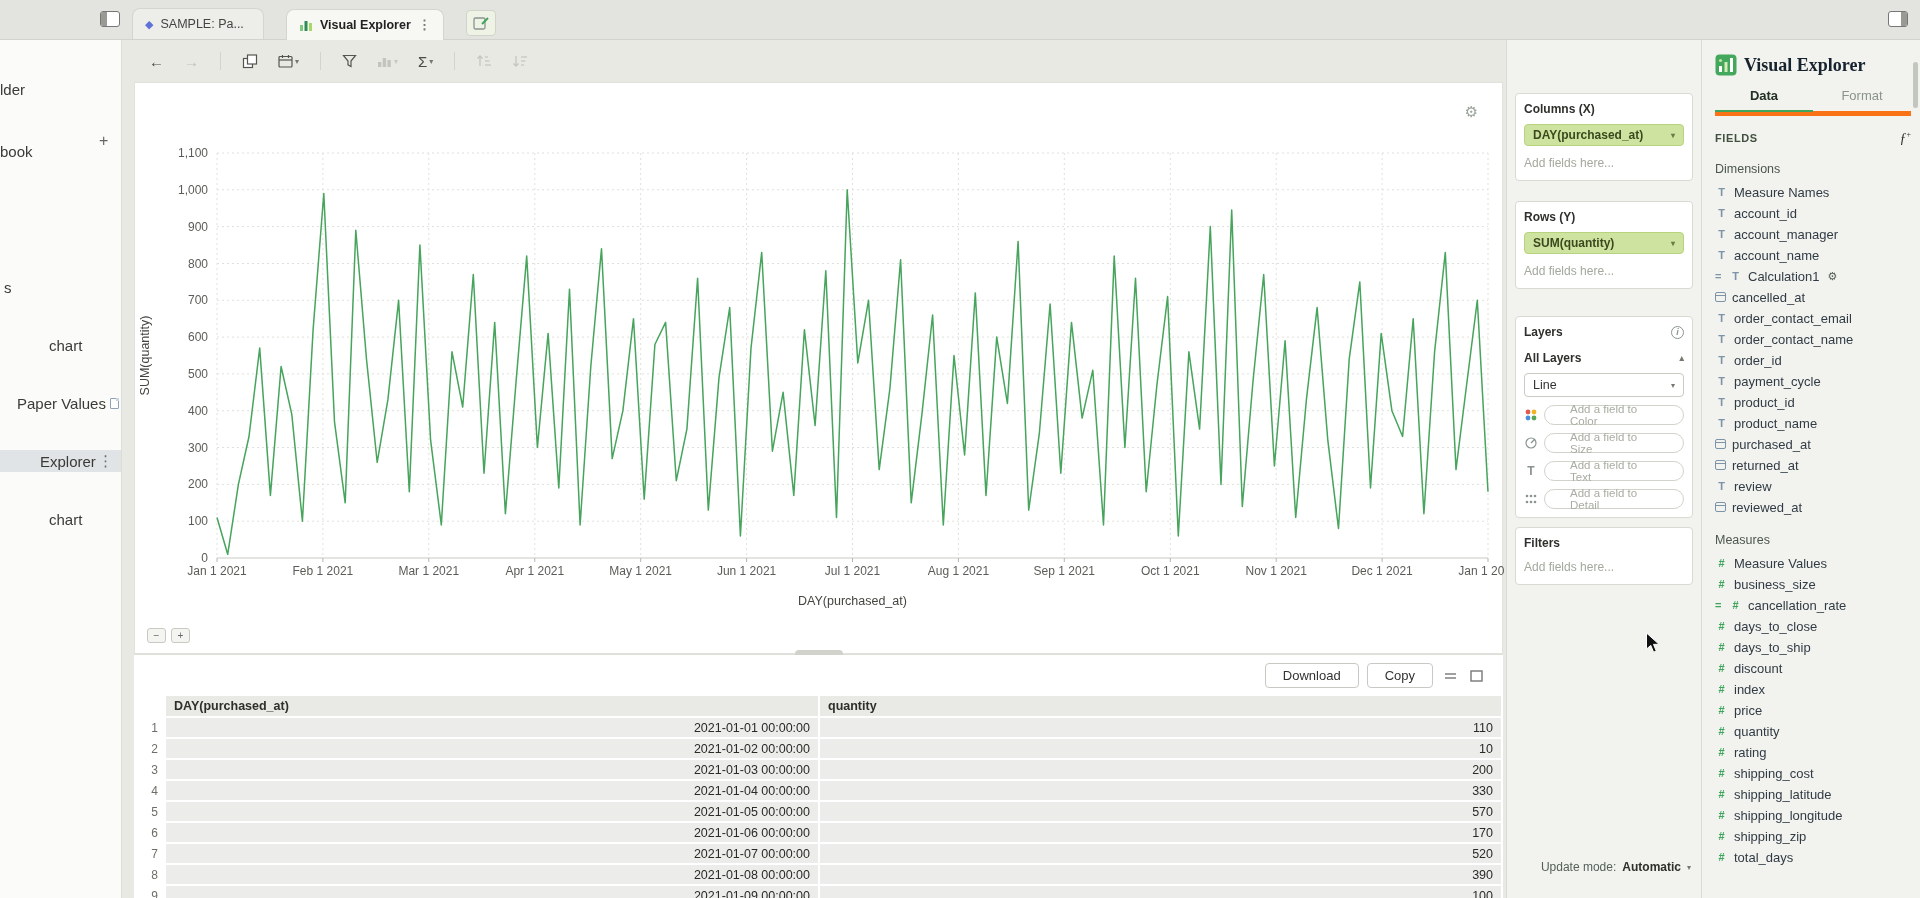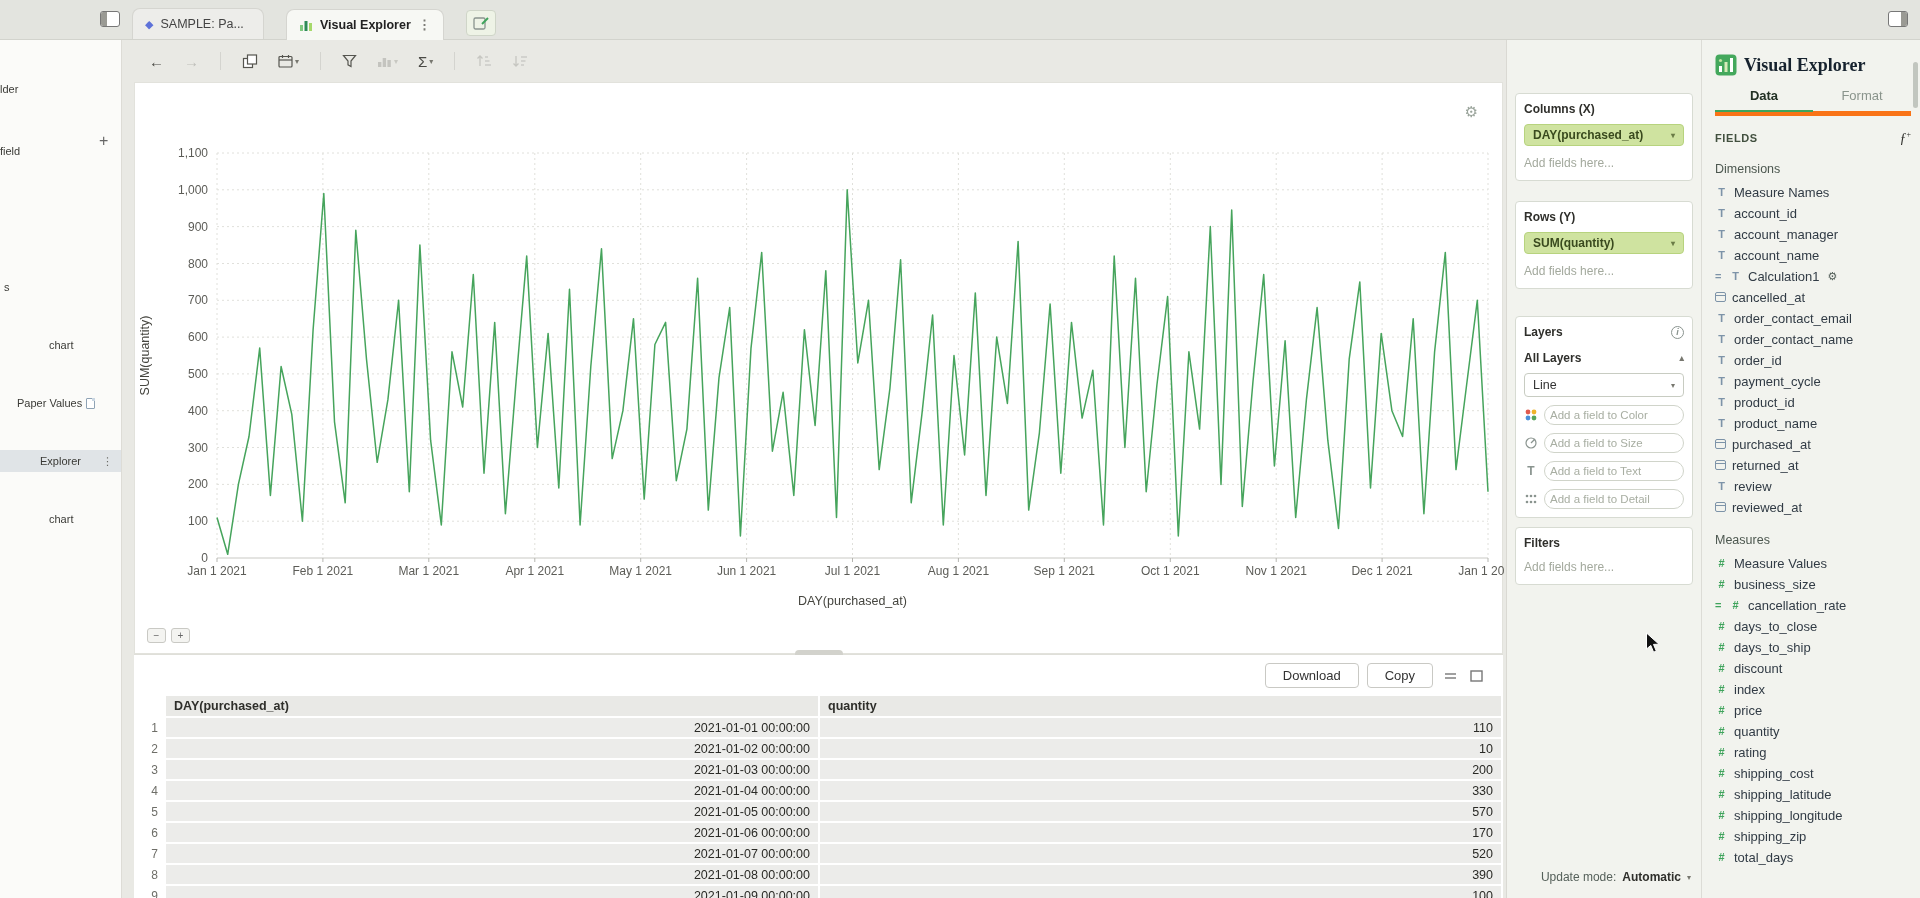--- a/index.html
+++ b/index.html
@@ -25,21 +25,21 @@
     margin-bottom:-1px; padding-bottom:1px; width:158px; }
   .tab .kebab { margin-left:auto; color:#7a7a74; font-size:13px; }
   .diamond { color:#5e72d9; font-size:11px; }
   #new-query { height:26px; width:30px; margin-bottom:3px; border:1px solid #cfd5c8; border-radius:4px;
     background:#eef3e6; display:flex; align-items:center; justify-content:center; }
   
   #sidebar { position:absolute; left:0; top:40px; width:122px; height:858px;
     background:#fbfbf9; border-right:1px solid #dddcd6; overflow:hidden; }
   .sb-top { margin-top:14px; }
   .sb-top .sb-row { height:26px; }
-  .sb-row { height:22px; display:flex; align-items:center; font-size:11px; color:#3a3a36;
+  .sb-row { height:22px; display:flex; align-items:center; font-size:15px; color:#3a3a36;
     white-space:nowrap; overflow:hidden; cursor:pointer;margin-top:36px; }
   .sb-row.sel { background:#e0e4e7; }
   .sb-row .kebab { margin-left:auto; margin-right:8px; color:#6b6b66; }
   #sidebar-add { position:absolute; left:99px; top:92px; font-size:16px; color:#666; cursor:pointer; }
   #sidebar-items { margin-top:112px; }
   .doc-ico { display:inline-block; width:9px; height:11px; border:1px solid #8fa3b5; background:#fff;
     margin-left:4px; border-radius:1px; position:relative; }
   .doc-ico::before { content:""; position:absolute; right:-1px; top:-1px; width:3px; height:3px; background:#c9d6e2; }
   
   #toolbar { position:absolute; left:122px; top:40px; height:42px; width:1384px;
@@ -108,23 +108,23 @@
     font-style:italic; cursor:pointer; }
   .all-layers { margin-top:12px; font-size:12px; font-weight:bold; color:#2f2f2b;
     display:flex; align-items:center; }
   .all-layers .chev { margin-left:auto; font-size:9px; color:#55555
   0; }
   .mark-select { margin-top:8px; height:24px; border:1px solid #c8ccc2; border-radius:4px; background:#fff;
     display:flex; align-items:center; justify-content:space-between; padding:8px 8px;
     font-size:12.5px; color:#333; cursor:pointer; }
   .slot-row { margin-top:8px; display:flex; align-items:center; gap:6px; }
   .slot-box { flex:1; height:20px; border:1px solid #d0d4ca; border-radius:10px;
-    font-size:11.5px; color:#a8aea2; display:flex; align-items:center; padding:0 5px; cursor:pointer; }
+    font-size:11.5px; color:#a8aea2; display:flex; align-items:center; padding:0 25px; cursor:pointer; }
   .slot-T { font-size:12px; color:#8a948f; width:14px; text-align:center; font-weight:bold; }
-  #update-mode { position:absolute; left:8px; right:10px; bottom:14px; display:flex;
+  #update-mode { position:absolute; left:8px; right:10px; bottom:24px; display:flex;
     justify-content:flex-end; align-items:center; gap:6px; font-size:12px; color:#55605a; }
   #update-mode b { color:#2f2f2b; font-weight:bold; }
   
   #fields-col { position:absolute; left:198px; top:0; width:216px; height:858px; padding:14px 10px 0 10px; }
   #brand-row { display:flex; align-items:center; gap:7px; }
   #brand-name { font-family:"Liberation Serif", serif; font-weight:bold; font-size:18px; color:#16222e; }
   #fp-tabs { display:flex; margin-top:12px; border-bottom:5px solid #f97316; }
   .fp-tab { width:50%; text-align:center; font-size:13px; padding-bottom:7px; color:#8a948c; cursor:pointer; }
   .fp-tab.active { color:#223024; font-weight:bold; border-bottom:2px solid #3fa45c; margin-bottom:-1px; }
   #fields-hdr { display:flex; align-items:center; margin-top:14px; }
@@ -176,21 +176,21 @@
   </div>
   <span class="panel-toggle" id="right-toggle"></span>
 </div>
 
 <div id="sidebar">
   <div class="sb-top" id="sidebar-top">
       <div class="sb-row">
         <span style="margin-left: 0px;">lder</span>
       </div>
       <div class="sb-row">
-        <span style="margin-left: 0px;">field</span>
+        <span style="margin-left: 0px;">book</span>
       </div>
     </div>
   <span id="sidebar-add">+</span>
   <div id="sidebar-items">
       <div class="sb-row">
         <span style="margin-left: 4px;">s</span>
       </div>
       <div class="sb-row">
         <span style="margin-left: 49px;">chart</span>
       </div>

